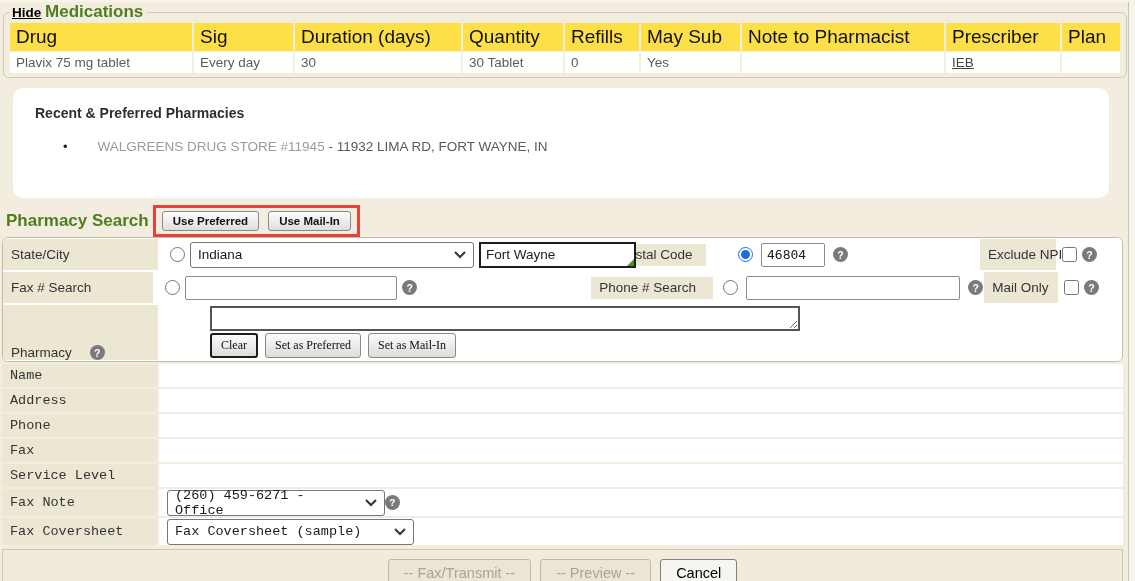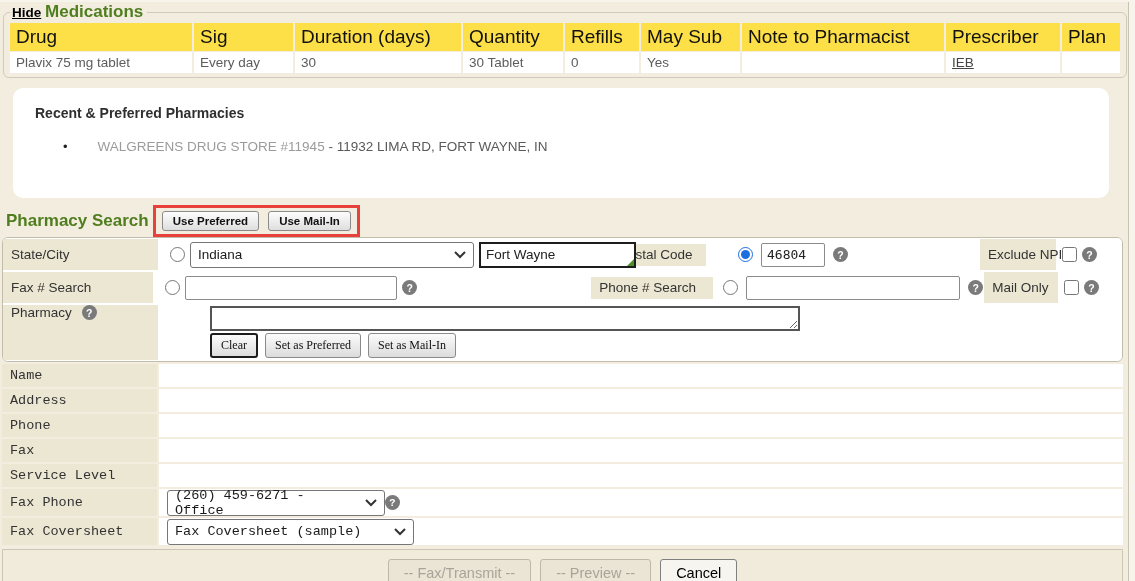--- a/index.html
+++ b/index.html
@@ -120,21 +120,21 @@
   .sel-state { width: 284px; }
 
   .help-icon {
     width: 15px; height: 15px; border-radius: 50%;
     background: #7a7a7a; color: #fff; font-size: 10.5px; font-weight: bold;
     display: inline-flex; align-items: center; justify-content: center;
     flex: none; cursor: pointer;
   }
 
   .pharm-row { min-height: 49px; align-items: stretch; }
-  .lbl-pharm { width: 155px; display: flex; align-items: flex-start; gap: 10px; }
+  .lbl-pharm { width: 155px; display: flex; align-items: flex-end; gap: 18px; }
   .pharm-content { flex: 1; padding: 2px 0 3px 50px; }
   .pharm-textarea {
     width: 590px; height: 25px; resize: both;
     border: 2px solid #555; border-radius: 0;
     font-family: "Liberation Sans", sans-serif; font-size: 13.5px;
     display: block;
   }
   .pharm-btns { display: flex; gap: 7px; margin-top: 2px; }
   .std-btn {
     font-family: Liberation Serif, serif; font-size: 12px; color: #111;
@@ -334,21 +334,21 @@
     </div>
     <div class="d-row">
       <div class="d-lbl">Fax</div>
       <div class="d-val"></div>
     </div>
     <div class="d-row">
       <div class="d-lbl">Service Level</div>
       <div class="d-val"></div>
     </div>
     <div class="d-row tall">
-      <div class="d-lbl">Fax Phone</div>
+      <div class="d-lbl">Fax Note</div>
       <div class="d-val">
         <div class="fakeselect sel-faxfrom">
           <span>(260) 459-6271 - Office</span>
           <span class="chev">
             <svg width="12" height="8" viewBox="0 0 12 8">
                 <path d="M1 1 L6 6 L11 1" stroke="#333" stroke-width="2" fill="none"></path>
               </svg>
           </span>
         </div>
         <span class="help-icon">?</span>

